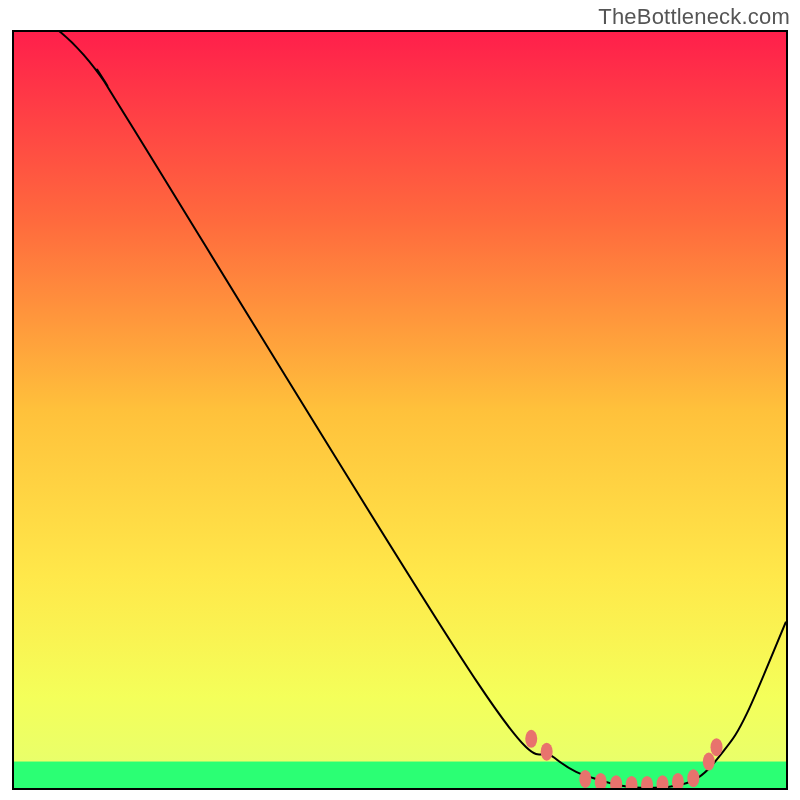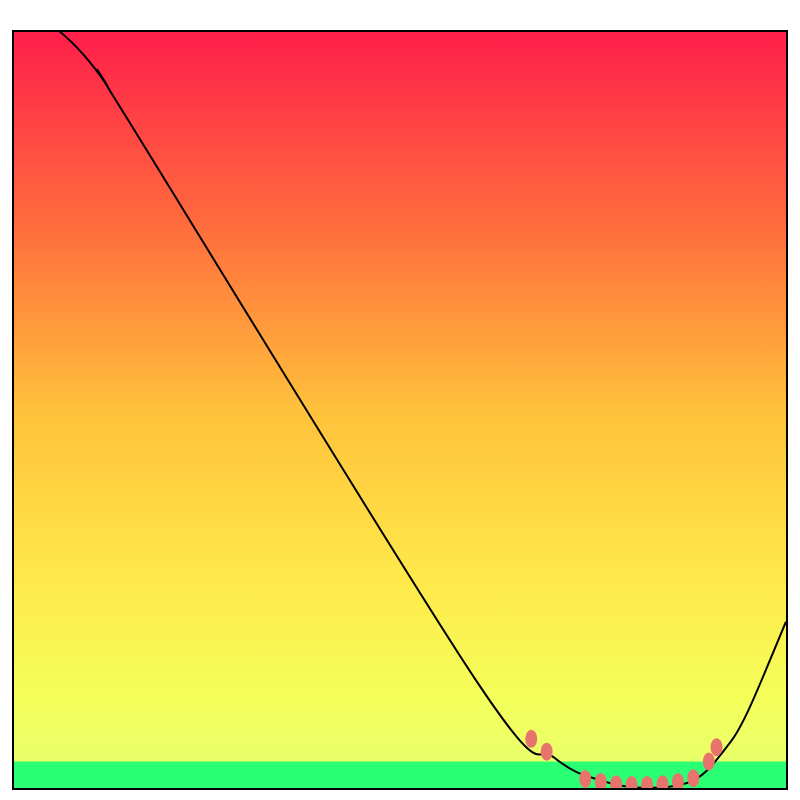--- a/index.html
+++ b/index.html
@@ -47,20 +47,21 @@
   .curve {
     fill: none;
     stroke: #000;
     stroke-width: 2;
   }
 </style>
 </head>
 <body>
 
 <div class="wrap">
+  <div class="watermark">TheBottleneck.com</div>
   <div class="chart">
     <svg viewBox="0 0 772 756" preserveAspectRatio="none">
       <defs>
         <linearGradient id="bg-grad" x1="0" y1="0" x2="0" y2="1">
             <stop offset="0%" stop-color="#ff1f4b"></stop>
             <stop offset="25%" stop-color="#ff6a3d"></stop>
             <stop offset="50%" stop-color="#ffc13b"></stop>
             <stop offset="72%" stop-color="#ffe84a"></stop>
             <stop offset="88%" stop-color="#f4ff5a"></stop>
             <stop offset="96.5%" stop-color="#e9ff6a"></stop>

